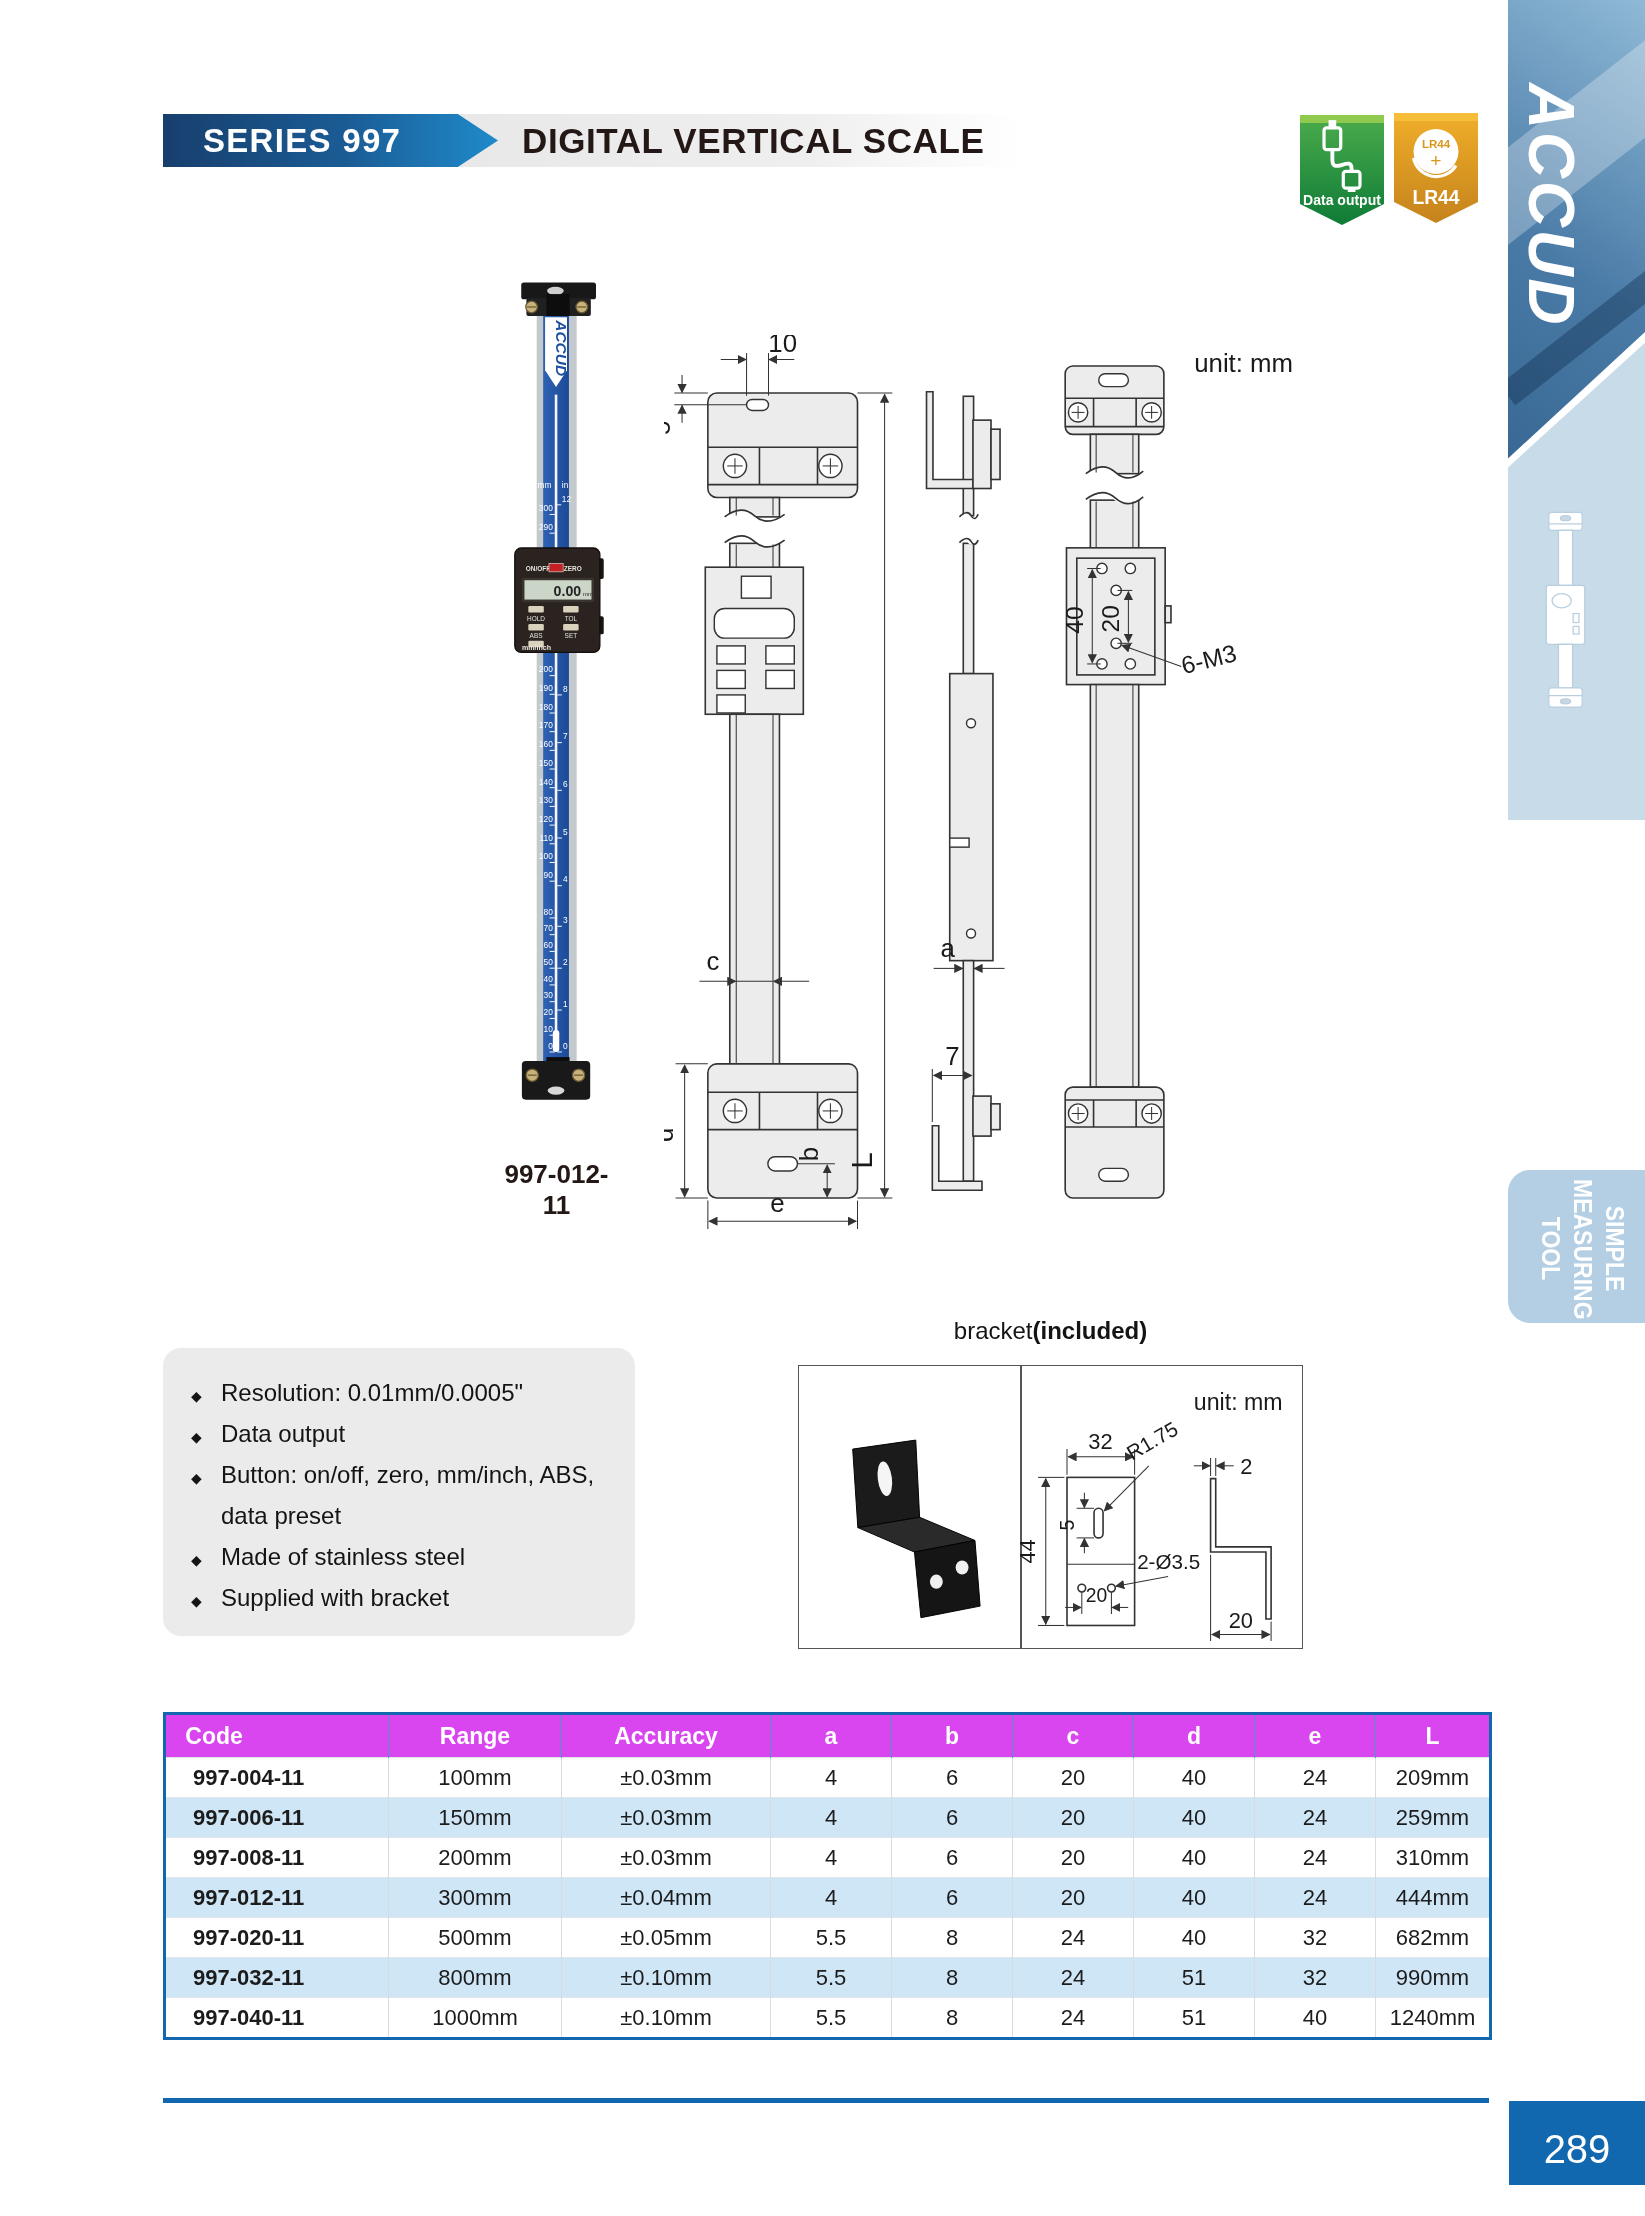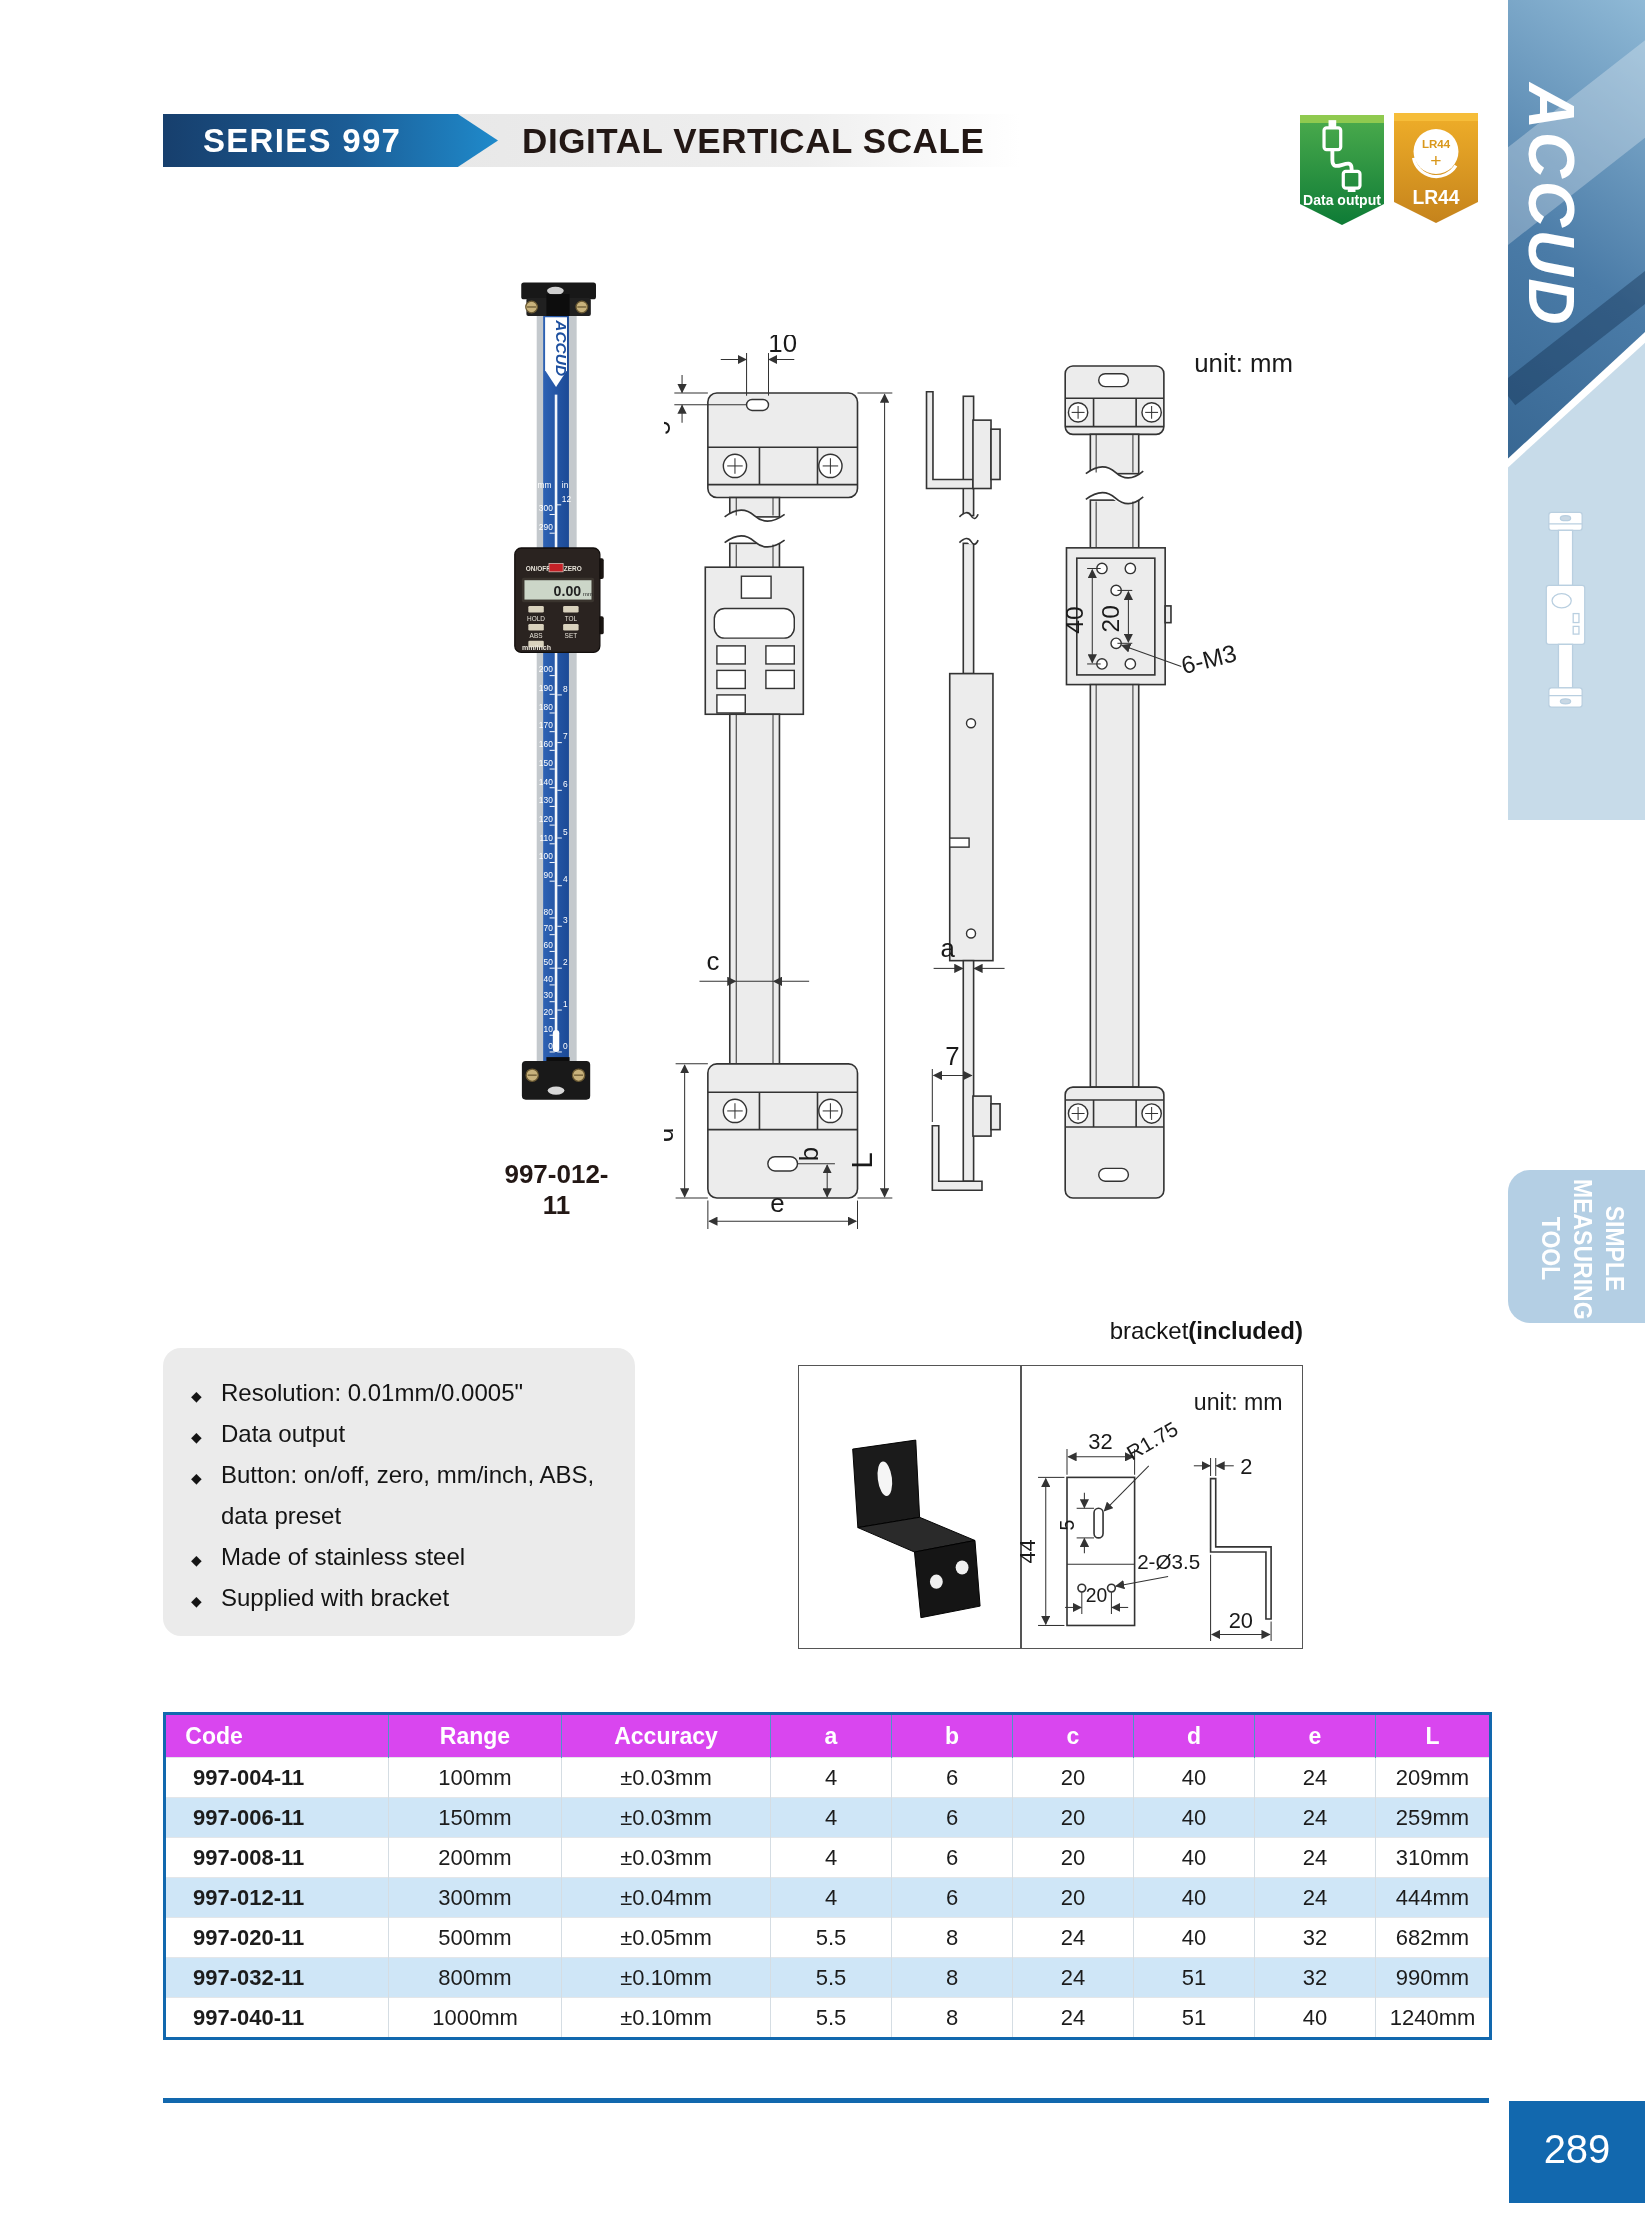--- a/index.html
+++ b/index.html
@@ -43,35 +43,35 @@
   .side-tab-text{left:1630px;top:1179px;width:139px;height:119px;transform:rotate(90deg);transform-origin:0 0;
     color:#fff;font-weight:bold;text-align:center;font-size:23px;line-height:1.25;transform:rotate(90deg) scale(1.0,1.1);}
 
   
   .features{left:163px;top:1348px;width:472px;height:288px;background:#ebebeb;border-radius:18px;padding-top:31px;box-sizing:border-box;}
   .feature-line{display:flex;align-items:baseline;padding:0 0 0 28px;height:41px;font-size:24px;color:#141414;}
   .bullet{width:30px;font-size:14px;color:#141414;flex:0 0 30px;}
   .bullet.empty{visibility:hidden;}
 
   
-  .brk-title{left:798px;top:1317px;width:505px;text-align:right;font-size:24px;color:#141414;}
+  .brk-title{left:798px;top:1317px;width:505px;text-align:center;font-size:24px;color:#141414;}
   .brk-box{left:798px;top:1365px;width:505px;height:284px;border:1.9px solid #555;box-sizing:border-box;background:#fff;}
   .brk-div{left:1020px;top:1365px;width:1.9px;height:284px;background:#555;}
 
   
   table.spec{position:absolute;left:163px;top:1712px;width:1326px;border-collapse:collapse;
     border:3.2px solid #1268ae;table-layout:fixed;font-size:22px;}
   table.spec th{background:#d946ef;color:#fff;font-size:23px;font-weight:bold;height:40px;border-right:1.3px solid #4e93c7;margin-left:10px;}
   table.spec td{height:37px;text-align:center;border-right:1.3px solid #d5dde3;border-top:1.3px solid #e3e6e9;color:#1c1c1c;}
   table.spec tr:nth-child(even) td{background:#cfe6f7;}
   table.spec td.code{text-align:left;padding-left:27px;font-weight:bold;}
   table.spec th.code{text-align:left;padding-left:19.3px;}
 
   .foot-line{left:163px;top:2098px;width:1326px;height:4.5px;background:#1268ae;}
-  .page-box{left:1509px;top:2101px;width:136px;height:102px;background:#1268ae;color:#fff;
+  .page-box{left:1509px;top:2101px;width:136px;height:84px;background:#1268ae;color:#fff;
     font-size:40px;text-align:center;line-height:97px;}
 
   .caption{left:492px;top:1159px;width:129px;text-align:center;font-size:26px;font-weight:bold;color:#231815;}
 
   
   svg text{font-family:"Liberation Sans",sans-serif;}
   .fillp{fill:#ececec;stroke:#333;stroke-width:2.5;}
   .ln{stroke:#333;stroke-width:2.5;fill:none;}
   .thin{stroke:#333;stroke-width:1.6;fill:none;}
   .wht{fill:#fff;stroke:#333;stroke-width:2.2;}

